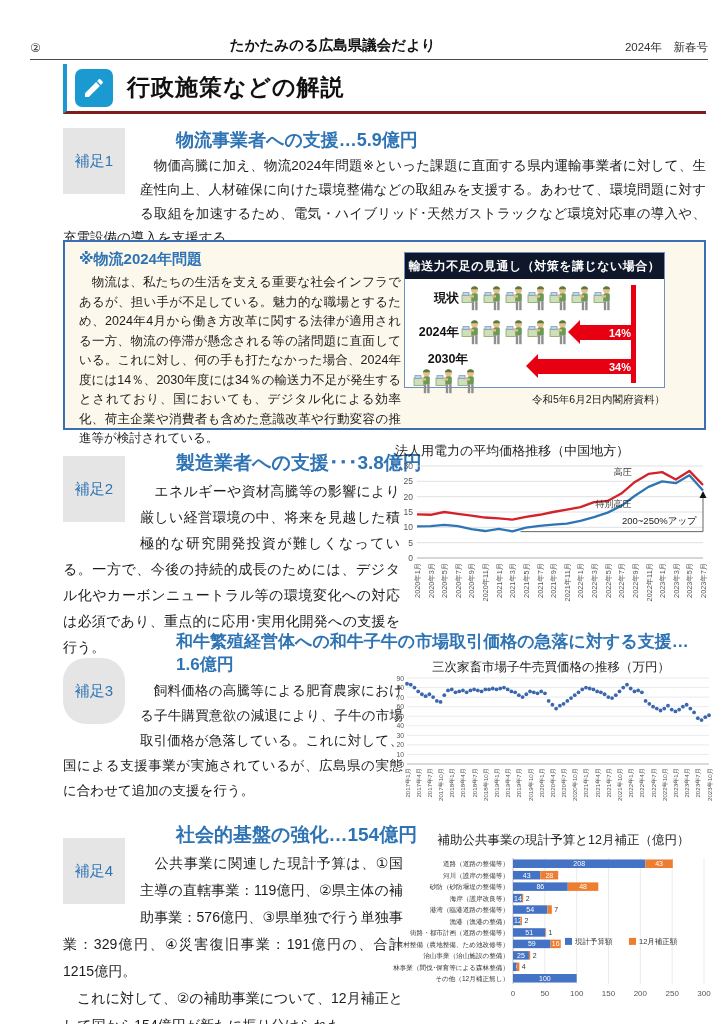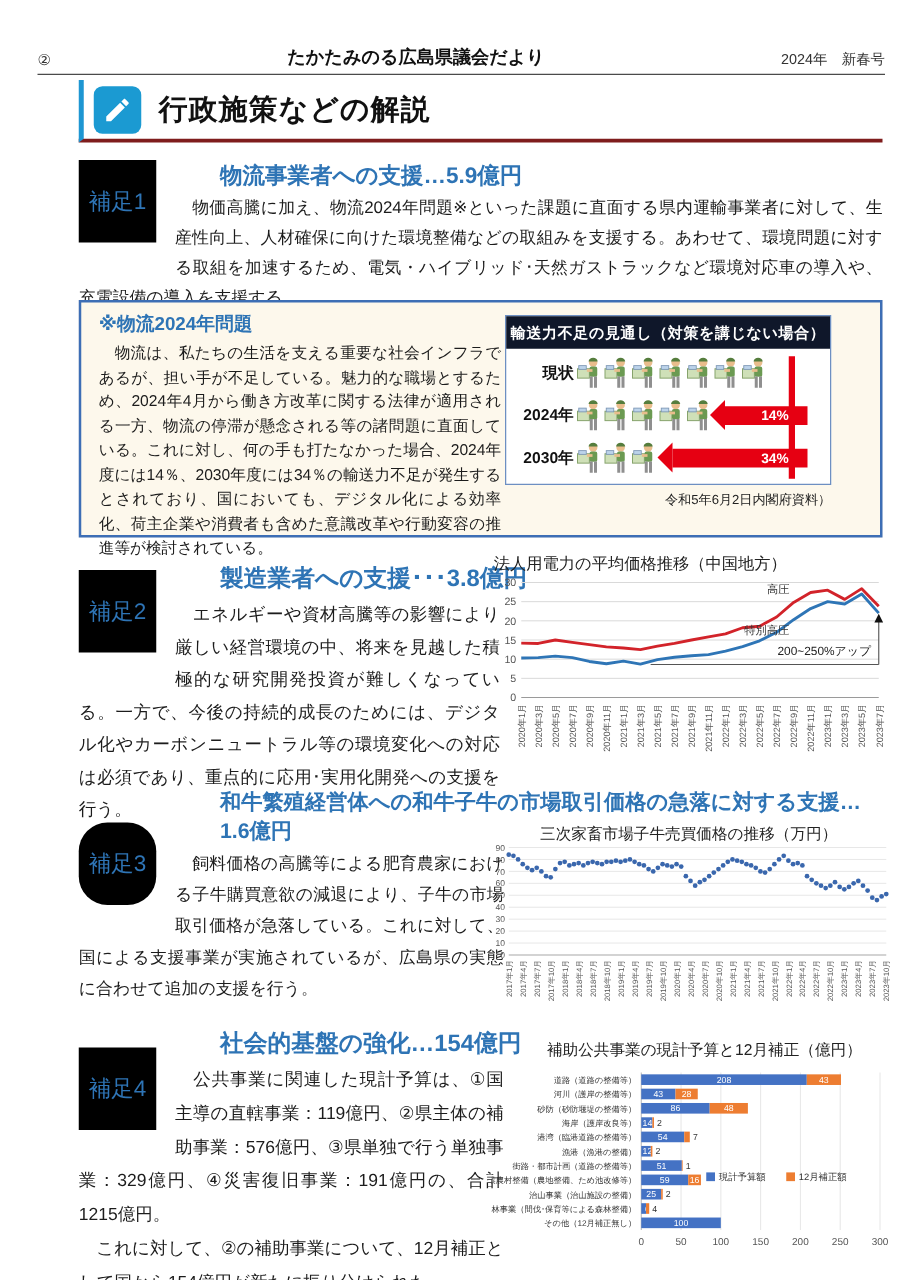--- a/index.html
+++ b/index.html
@@ -12,42 +12,42 @@
   .pg-title{font-size:14.5px;font-weight:bold;color:#111;}
   .pg-issue{font-size:11.5px;color:#333;}
   
   .main-title{position:absolute;left:63px;top:64px;width:643px;height:50px;display:flex;align-items:center;
               border-left:4px solid #1e96d2;border-bottom:3px solid #7f1d1d;box-sizing:border-box;}
   .pencil-box{width:38px;height:38px;background:#1b9ad2;border-radius:7px;margin-left:8px;
               display:flex;align-items:center;justify-content:center;}
   .main-title h1{font-size:23px;margin:0 0 0 14px;color:#111;letter-spacing:1px;}
   
   .sec{position:absolute;left:63px;}
-  .hlabel{position:absolute;left:0;width:62px;height:66px;background:#000000;color:#2e74b5;
-          font-size:18px;display:flex;align-items:center;justify-content:center;}
+  .hlabel{position:absolute;left:0;width:62px;height:66px;background:#e5e5e5;color:#2e74b5;
+          font-size:15px;display:flex;align-items:center;justify-content:center;}
   .sec-title{margin:0 0 2px 113px;color:#2e74b5;font-weight:600;}
   .body{margin:0;text-align:justify;white-space:pre-wrap;color:#1c1c1c;}
   .wrapsp{float:left;width:77px;}
   
   .note-box{position:absolute;left:63px;top:240px;width:643px;height:190px;box-sizing:border-box;
             border:2px solid #3d6eb5;background:#fdf8ec;}
   .note-head{position:absolute;left:14px;top:8px;font-size:15px;font-weight:bold;color:#2e74b5;}
   .note-body{position:absolute;left:14px;top:31px;width:322px;font-size:12.5px;line-height:19.5px;
              text-align:justify;color:#1c1c1c;}
   .graphic-wrap{position:absolute;left:339px;top:10px;width:263px;}
   .tbox{position:relative;width:261px;height:136px;background:#fff;border:1px solid #6d8fc2;box-sizing:border-box;}
   .tbox-head{height:26px;background:#0f172a;color:#fff;font-size:12px;font-weight:bold;
              display:flex;align-items:center;justify-content:center;letter-spacing:.5px;}
   .trow{position:absolute;left:8px;height:30px;display:flex;align-items:center;}
   .trow .tlabel{width:46px;text-align:right;font-size:12.5px;font-weight:bold;padding-right:2px;color:#111;}
   .ticons{display:flex;}
   .ticons svg{display:block;margin-right:1px;}
   .redbar{position:absolute;left:226px;top:32px;width:5px;height:98px;background:#e60012;}
   .rarrow{position:absolute;height:15px;background:#e60012;display:flex;align-items:center;
-          justify-content:flex-end;color:#fff;font-weight:bold;font-size:11px;padding-right:15px;}
+          justify-content:flex-end;color:#fff;font-weight:bold;font-size:11px;padding-right:5px;}
   .rarrow::before{content:"";position:absolute;left:-12px;top:-5px;width:0;height:0;
           border-right:12px solid #e60012;border-top:12.5px solid transparent;border-bottom:12.5px solid transparent;}
   .tsource{margin-top:5px;text-align:right;font-size:10.5px;color:#222;width:261px;}
   .chart{position:absolute;}
   .clearfix::after{content:"";display:block;clear:both;}
 </style>
 </head>
 <body>
 
 <div class="page">
@@ -203,21 +203,21 @@
                   <rect x="2" y="7.5" width="6" height="3" fill="#bcd3ea" stroke="#7d97b5" stroke-width="0.7"></rect>
                   <circle cx="13.5" cy="5" r="3.4" fill="#e9bd8c"></circle>
                   <path d="M9.8 4.2 a3.8 3.8 0 0 1 7.4 0 z" fill="#557d3d"></path>
                   <rect x="10.6" y="8.2" width="6.2" height="8.2" rx="1.5" fill="#6b9a52"></rect>
                   <rect x="8.5" y="10.3" width="4.5" height="2.2" fill="#e9bd8c"></rect>
                   <rect x="10.8" y="16.2" width="2.4" height="9" fill="#8f8f8f"></rect>
                   <rect x="14.2" y="16.2" width="2.4" height="9" fill="#8f8f8f"></rect>
                 </svg>
               </span>
             </div>
-            <div class="trow" style="top: 98px;">
+            <div class="trow" style="top: 98px; flex-direction: column;">
               <span class="tlabel">2030年</span>
               <span class="ticons">
                 <svg width="21" height="26" viewBox="0 0 21 26">
                   <rect x="1" y="10" width="9.5" height="7.5" fill="#cfe0b8" stroke="#86a36c" stroke-width="0.8"></rect>
                   <rect x="2" y="7.5" width="6" height="3" fill="#bcd3ea" stroke="#7d97b5" stroke-width="0.7"></rect>
                   <circle cx="13.5" cy="5" r="3.4" fill="#e9bd8c"></circle>
                   <path d="M9.8 4.2 a3.8 3.8 0 0 1 7.4 0 z" fill="#557d3d"></path>
                   <rect x="10.6" y="8.2" width="6.2" height="8.2" rx="1.5" fill="#6b9a52"></rect>
                   <rect x="8.5" y="10.3" width="4.5" height="2.2" fill="#e9bd8c"></rect>
                   <rect x="10.8" y="16.2" width="2.4" height="9" fill="#8f8f8f"></rect>

